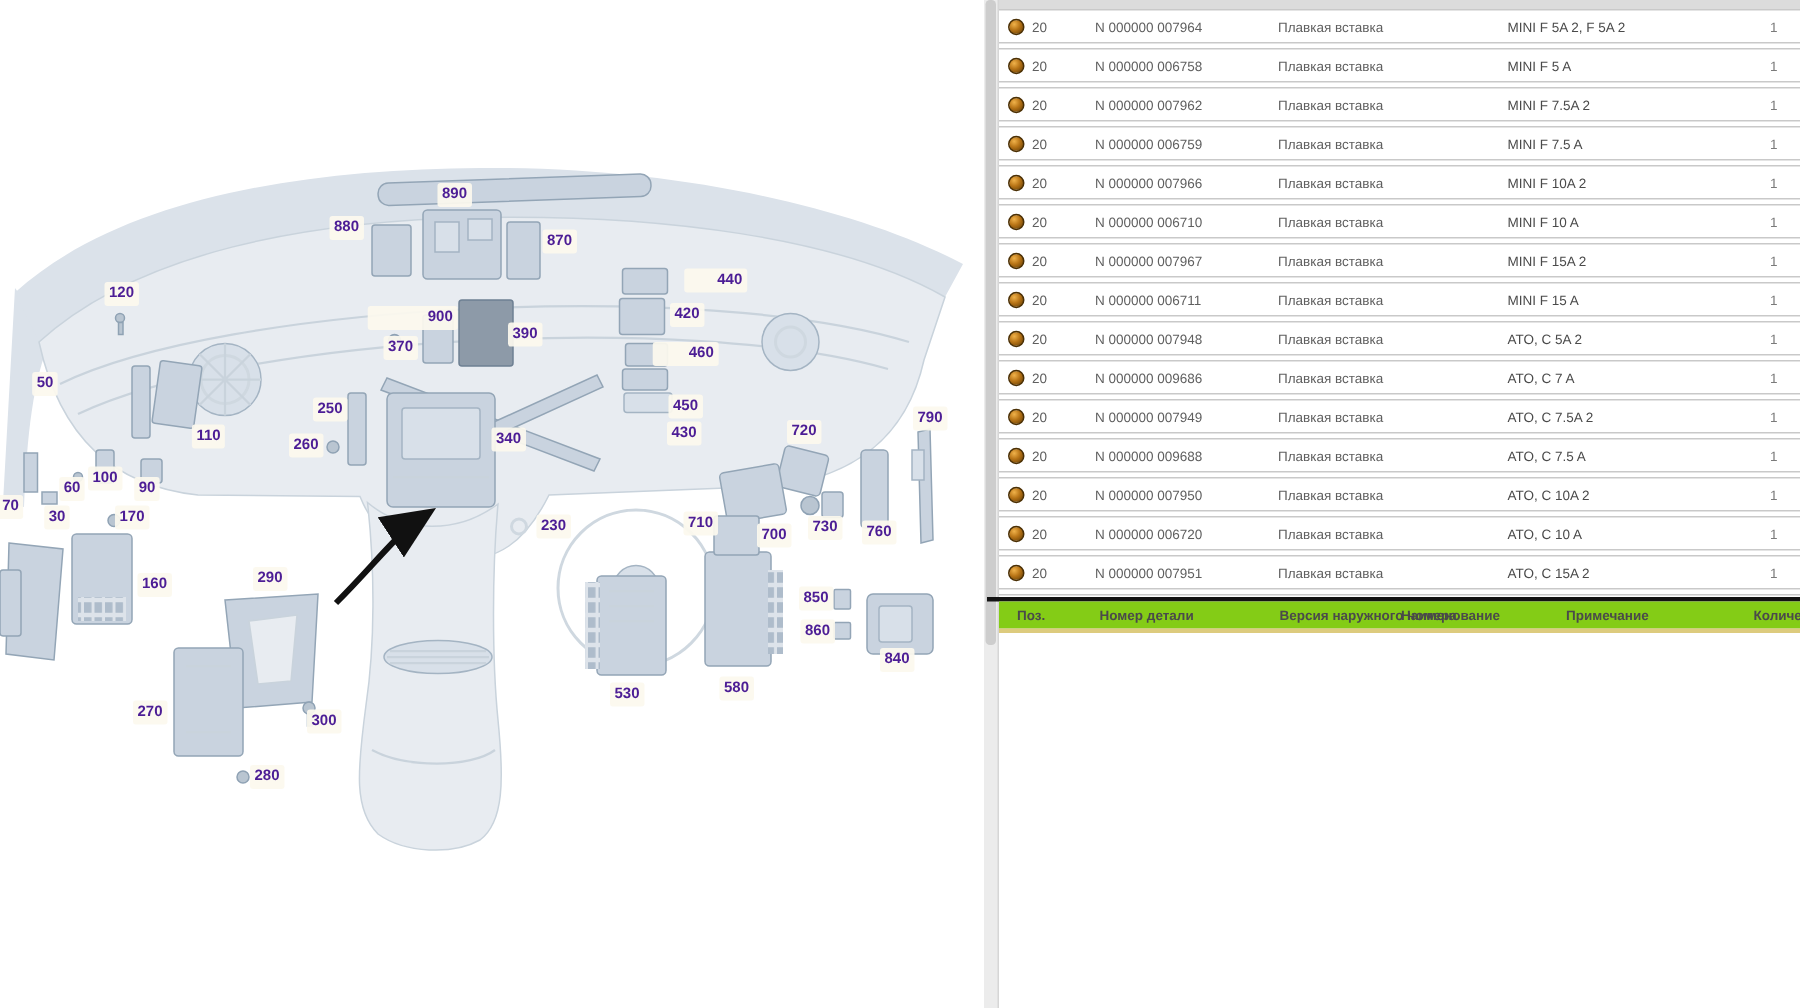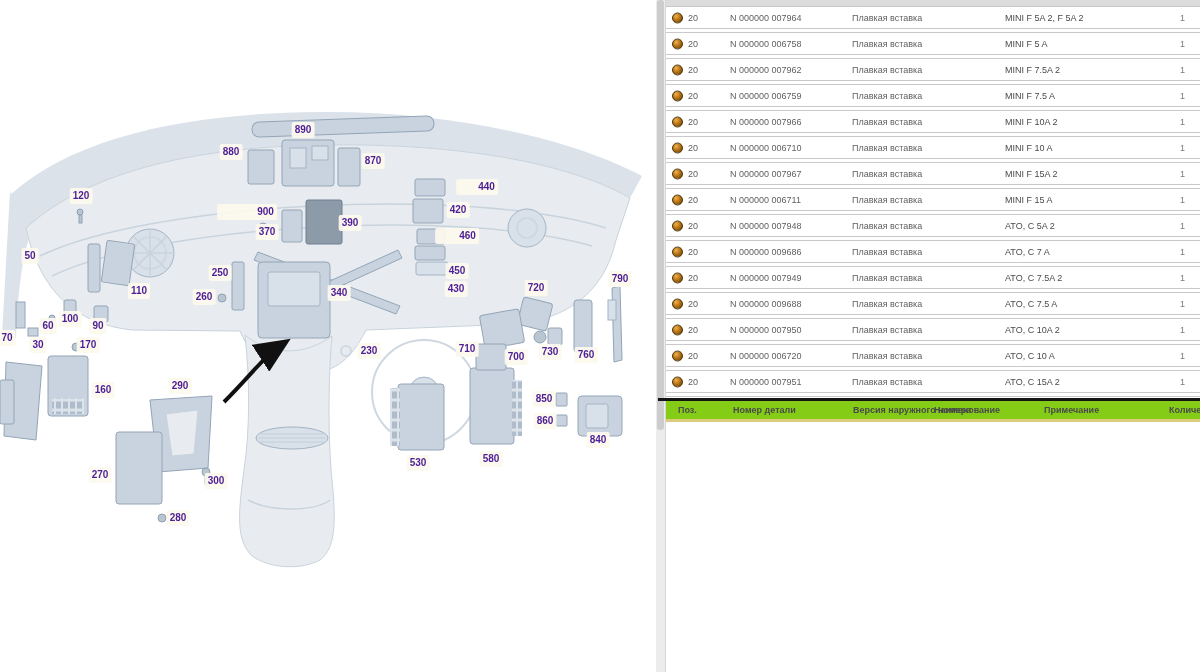--- a/index.html
+++ b/index.html
@@ -147,21 +147,21 @@
       <rect class="modl" x="586" y="404" width="22" height="24" rx="2"></rect>
 
       <path d="M224,402 C252,374 264,356 284,343" fill="none" stroke="#111" stroke-width="4" marker-end="url(#ah)"></path>
     </svg>
     <div id="labels">
         <div class="plabel" style="left: 303px; top: 130px;">890</div>
         <div class="plabel" style="left: 231px; top: 152px;">880</div>
         <div class="plabel" style="left: 373px; top: 161px;">870</div>
         <div class="plabel" style="left: 477px; top: 187px; padding-left: 22px;">440</div>
         <div class="plabel" style="left: 458px; top: 210px;">420</div>
-        <div class="plabel" style="left: 247px; top: 212px; padding-left: 40px;">900</div>
+        <div class="plabel" style="left: 275px; top: 212px; padding-left: 40px;">900</div>
         <div class="plabel" style="left: 267px; top: 232px;">370</div>
         <div class="plabel" style="left: 350px; top: 223px;">390</div>
         <div class="plabel" style="left: 457px; top: 236px; padding-left: 24px;">460</div>
         <div class="plabel" style="left: 456px; top: 253px; margin-top: 36px;">430</div>
         <div class="plabel" style="left: 457px; top: 271px;">450</div>
         <div class="plabel" style="left: 81px; top: 196px;">120</div>
         <div class="plabel" style="left: 30px; top: 256px;">50</div>
         <div class="plabel" style="left: 220px; top: 273px;">250</div>
         <div class="plabel" style="left: 204px; top: 297px;">260</div>
         <div class="plabel" style="left: 139px; top: 291px;">110</div>

